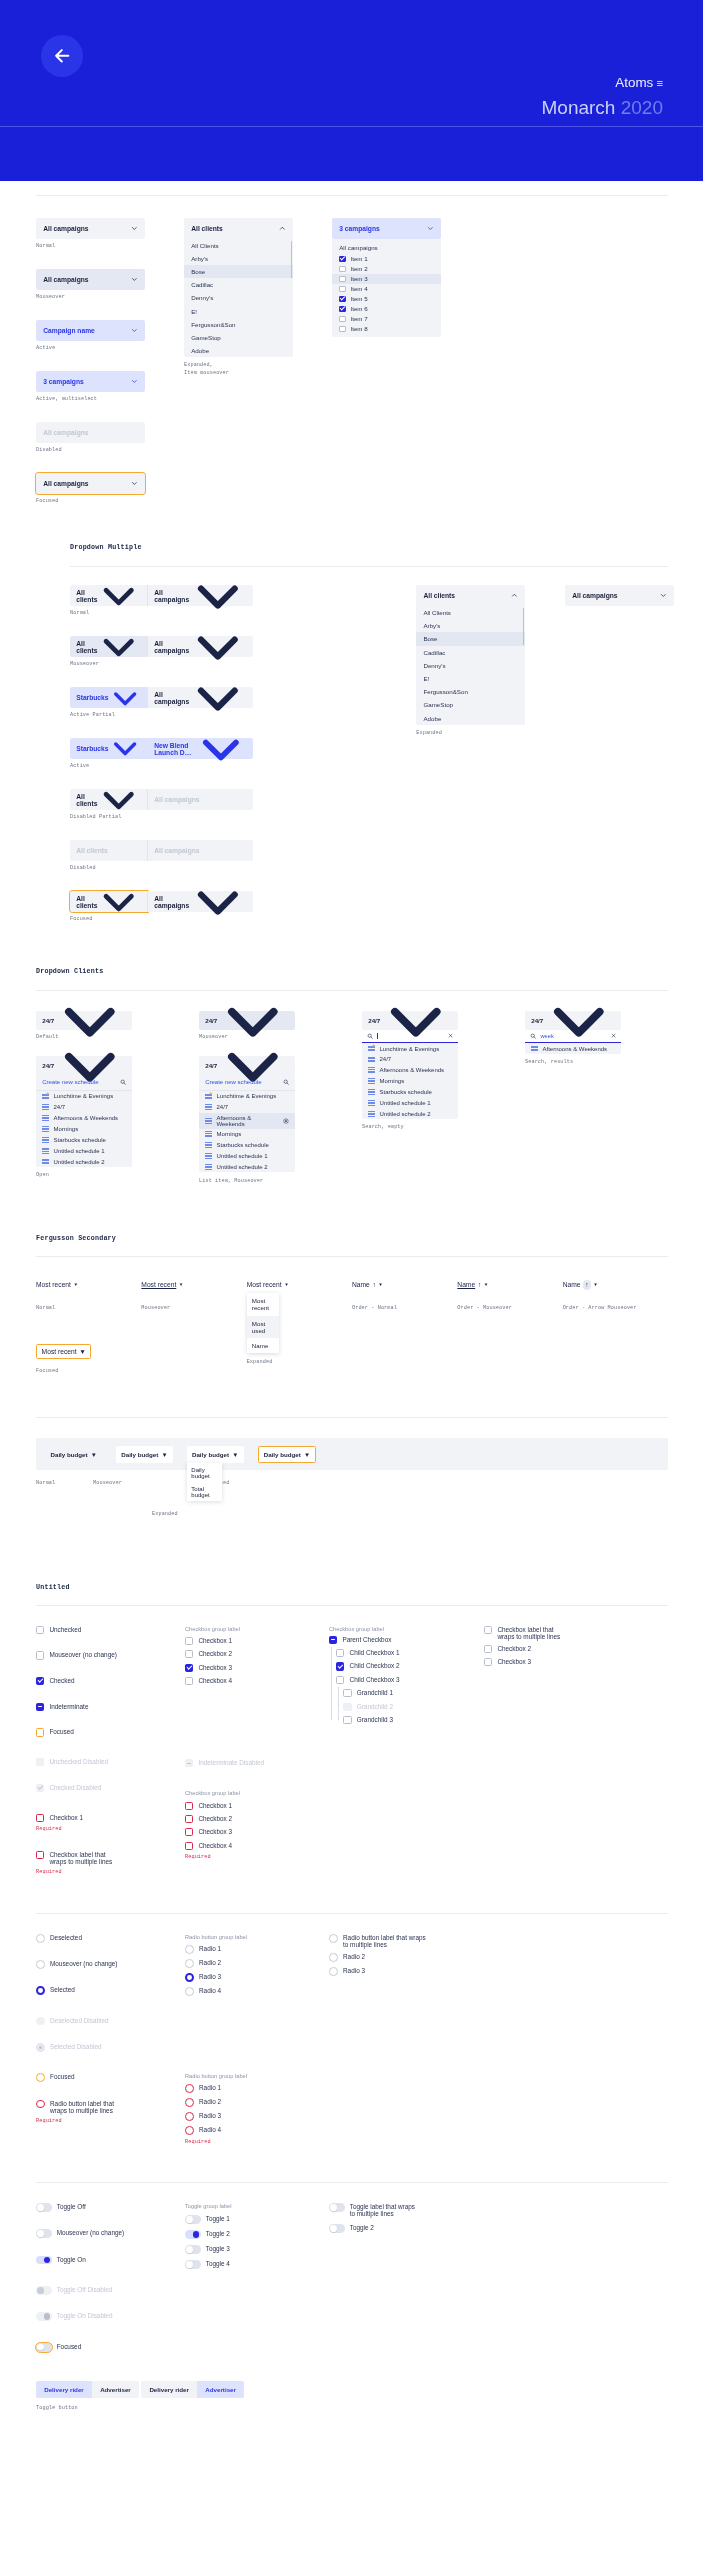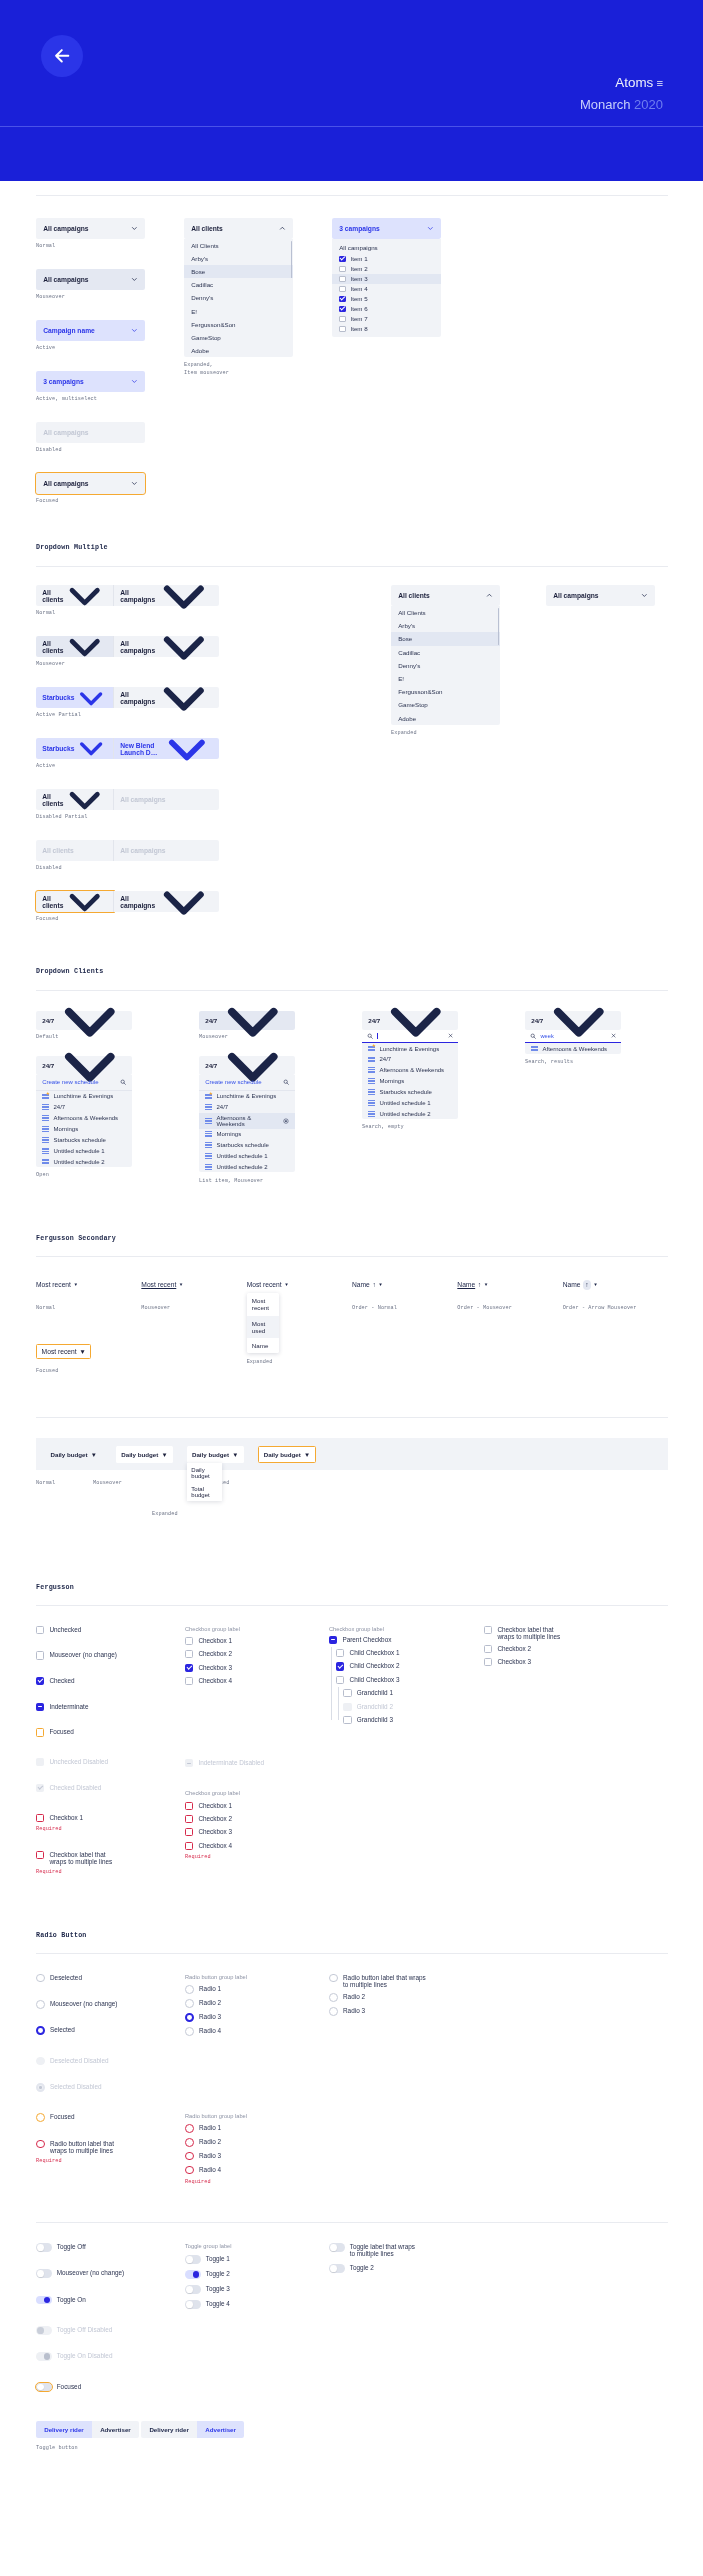--- a/index.html
+++ b/index.html
@@ -18,21 +18,21 @@
   .back-btn svg { width:19.6px; height:19.6px; }
   .hero-title {
     position:absolute; left:40px; top:206px; transform:translateY(-50%);
     font-size:43px; font-weight:700; color:#eef1fb; letter-spacing:-0.5px;
     font-family:"Liberation Sans", sans-serif; line-height:1;
     top:82px;
   }
   .hero-meta { position:absolute; right:41px; top:75px; text-align:right; }
   .hero-meta .atoms { color:#eef1fb; font-size:13.4px; font-weight:400; }
   .hero-meta .atoms .bars { margin-left:3.1px; font-size:11.3px; }
-  .hero-meta .monarch { margin-top:7.2px; font-size:13px;margin-left:36px; }
+  .hero-meta .monarch { margin-top:7.2px; font-size:19px;margin-left:36px; }
   .hero-meta .monarch b { color:#c8d0fb; font-weight:400; }
   .hero-meta .monarch span { color:#6f7ef0; }
   .hero-rule { position:absolute; left:0; right:0; top:126px; height:0.5px; background:#4a53e8; }
 
   
   .section { padding:0 36px; }
   .sec-title {
     font-family:"Liberation Mono", monospace; font-size:6.7px; font-weight:700;
     color:#1b2447; letter-spacing:0.2px; padding-top:17.5px;
   }
@@ -300,21 +300,21 @@
             <div class="mi">
               <span class="cb"></span>
               <span>Item 8</span>
             </div>
           </div>
       </div>
     </div>
   </div>
 </div>
 
-<div class="section" style="margin-top:20.6px;">
+<div class="section" style="margin-top:20.6px;margin-left:34px;">
   <div class="sec-title">Dropdown Multiple</div>
   <div class="sec-rule"></div>
 
   <div class="row" style="margin-top:18.5px;">
     <div style="width:216px;">
       <div class="ddm">
         <div class="part p1">
             <span>All clients</span>
           <svg class="chev" viewBox="0 0 24 24">
               <path d="M5 9l7 7 7-7" fill="none" stroke="#1b2447" stroke-width="2.6" stroke-linecap="round" stroke-linejoin="round"></path>
@@ -864,21 +864,21 @@
   <div class="row" style="margin-top:9.3px;">
     <div class="cap" style="width:57px;">Normal</div>
     <div class="cap" style="width:57px;">Mouseover</div>
     <div class="cap" style="width:57px;"></div>
     <div class="cap">Focused</div>
   </div>
   <div class="cap" style="margin-top:24px; margin-left:116px;">Expanded</div>
 </div>
 
 <div class="section" style="margin-top:46px;">
-  <div class="sec-title">Fergusson</div>
+  <div class="sec-title">Untitled</div>
   <div class="sec-rule"></div>
 
   <div class="row" style="margin-top:19.6px;">
     <div style="width:149px;">
       <div class="cbrow">
           <span class="bigcb"></span>
           <span>Unchecked</span>
         </div>
       <div class="cbrow" style="margin-top:17.5px;">
           <span class="bigcb"></span>
@@ -1015,21 +1015,20 @@
           <div class="cbrow" style="margin-top: 5.2px;">
             <span class="bigcb"></span>
             <span>Checkbox 3</span>
           </div>
         </div>
     </div>
   </div>
 </div>
 
 <div class="section" style="margin-top:36px;">
-  <div class="sec-title">Radio Button</div>
   <div class="sec-rule"></div>
 
   <div class="row" style="margin-top:19.6px;">
     <div style="width:149px;">
       <div class="cbrow">
           <span class="rd"></span>
           <span>Deselected</span>
         </div>
       <div class="cbrow" style="margin-top:17.5px;">
           <span class="rd"></span>

